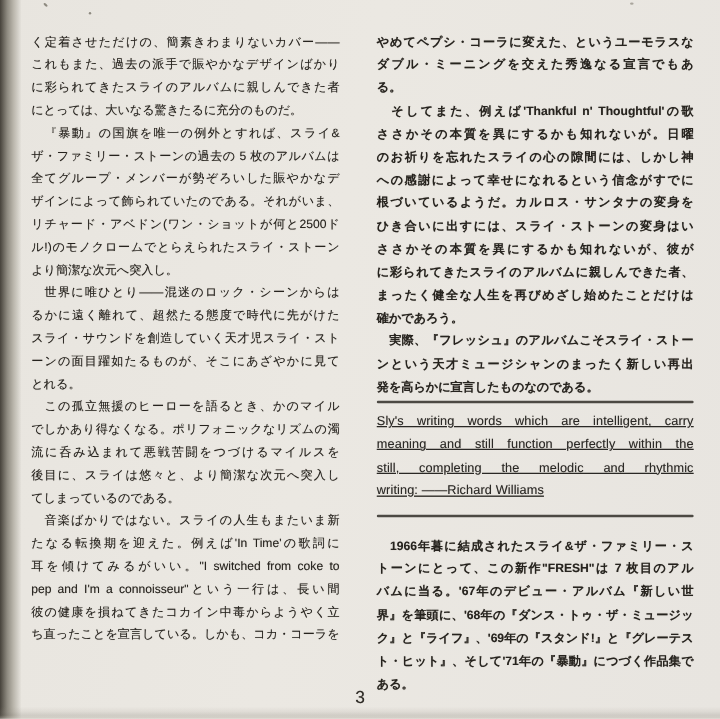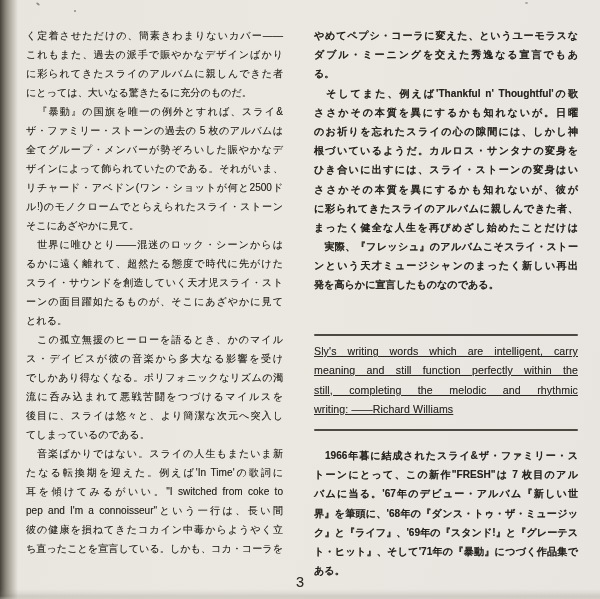--- a/index.html
+++ b/index.html
@@ -66,51 +66,52 @@
       <div class="line full">く定着させただけの、簡素きわまりないカバー――</div>
       <div class="line full">これもまた、過去の派手で賑やかなデザインばかり</div>
       <div class="line full">に彩られてきたスライのアルバムに親しんできた者</div>
       <div class="line">にとっては、大いなる驚きたるに充分のものだ。</div>
       <div class="line full">　『暴動』の国旗を唯一の例外とすれば、スライ&amp;</div>
       <div class="line full">ザ・ファミリー・ストーンの過去の 5 枚のアルバムは</div>
       <div class="line full">全てグループ・メンバーが勢ぞろいした賑やかなデ</div>
       <div class="line full">ザインによって飾られていたのである。それがいま、</div>
       <div class="line full">リチャード・アベドン(ワン・ショットが何と2500ド</div>
       <div class="line full">ル!)のモノクロームでとらえられたスライ・ストーン</div>
-      <div class="line">そこにあざやかに見て。</div>
+      <div class="line">より簡潔な次元へ突入し。</div>
       <div class="line full">　世界に唯ひとり――混迷のロック・シーンからは</div>
       <div class="line full">るかに遠く離れて、超然たる態度で時代に先がけた</div>
       <div class="line full">スライ・サウンドを創造していく天才児スライ・スト</div>
       <div class="line full">ーンの面目躍如たるものが、そこにあざやかに見て</div>
       <div class="line">とれる。</div>
       <div class="line full">　この孤立無援のヒーローを語るとき、かのマイル</div>
-      <div class="line full">ス・デイビスが彼の音楽から多大なる影響を受け</div>
       <div class="line full">でしかあり得なくなる。ポリフォニックなリズムの濁</div>
       <div class="line full">流に呑み込まれて悪戦苦闘をつづけるマイルスを</div>
       <div class="line full">後目に、スライは悠々と、より簡潔な次元へ突入し</div>
       <div class="line">てしまっているのである。</div>
       <div class="line full">　音楽ばかりではない。スライの人生もまたいま新</div>
       <div class="line full">たなる転換期を迎えた。例えば'In Time'の歌詞に</div>
       <div class="line full">耳を傾けてみるがいい。"I switched from coke to</div>
       <div class="line full">pep and I'm a connoisseur"という一行は、長い間</div>
       <div class="line full">彼の健康を損ねてきたコカイン中毒からようやく立</div>
       <div class="line full">ち直ったことを宣言している。しかも、コカ・コーラを</div>
     </div>
   <div class="col ja-col" id="righttop">
       <div class="line full">やめてペプシ・コーラに変えた、というユーモラスな</div>
       <div class="line full">ダブル・ミーニングを交えた秀逸なる宣言でもあ</div>
       <div class="line">る。</div>
       <div class="line full">　そしてまた、例えば'Thankful n' Thoughtful'の歌</div>
       <div class="line full">ささかその本質を異にするかも知れないが。日曜</div>
       <div class="line full">のお祈りを忘れたスライの心の隙間には、しかし神</div>
+      <div class="line full">への感謝によって幸せになれるという信念がすでに</div>
       <div class="line full">根づいているようだ。カルロス・サンタナの変身を</div>
       <div class="line full">ひき合いに出すには、スライ・ストーンの変身はい</div>
       <div class="line full">ささかその本質を異にするかも知れないが、彼が</div>
       <div class="line full">に彩られてきたスライのアルバムに親しんできた者、</div>
       <div class="line full">まったく健全な人生を再びめざし始めたことだけは</div>
+      <div class="line">確かであろう。</div>
       <div class="line full">　実際、『フレッシュ』のアルバムこそスライ・ストー</div>
       <div class="line full">ンという天才ミュージシャンのまったく新しい再出</div>
       <div class="line">発を高らかに宣言したものなのである。</div>
     </div>
   <div class="rule" id="rule1"></div>
   <div class="col" id="quote">
       <div class="line full">Sly's writing words which are intelligent, carry</div>
       <div class="line full">meaning and still function perfectly within the</div>
       <div class="line full">still, completing the melodic and rhythmic</div>
       <div class="line">writing: ――Richard Williams</div>

